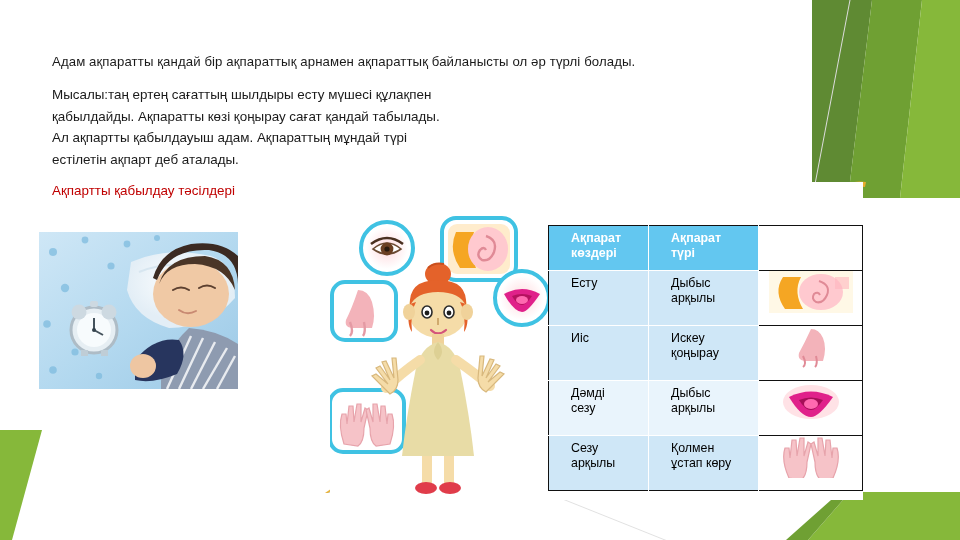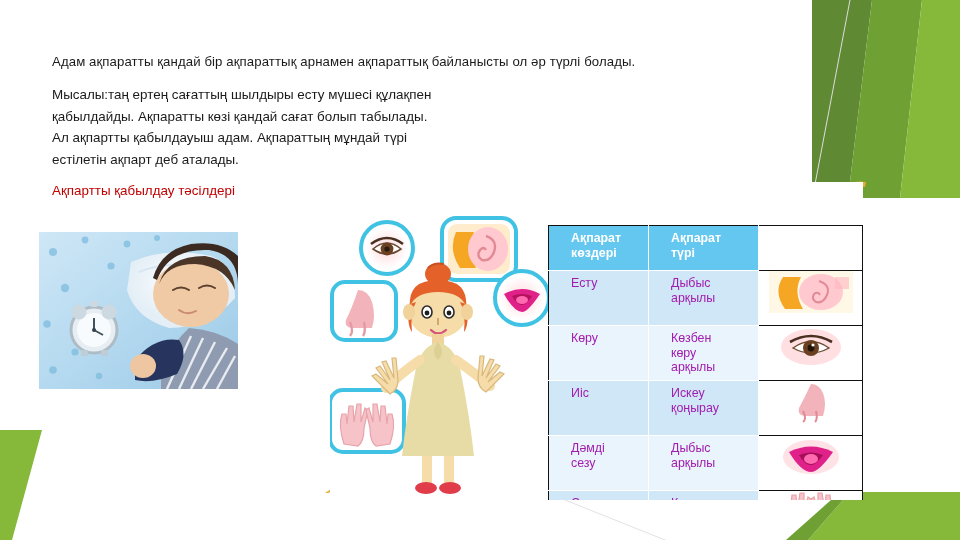--- a/index.html
+++ b/index.html
@@ -105,21 +105,21 @@
   }
   .senses-table th{
     background:#63C7F0;
     color:#ffffff;
     font-weight:bold;
     height:34px;
     border-right:1.4px solid #ffffff;
   }
   .senses-table th.c3{border-right:0;background:#ffffff;padding:0;}
   .senses-table td{
-    color:#a21caf;
+    color:#000000;
     height:44px;
     border-top:1.4px solid #ffffff;
     border-right:1.4px solid #ffffff;
   }
   .senses-table tr.odd td{background:#CFE7F7;}
   .senses-table tr.even td{background:#E9F4FC;}
   .senses-table td.c3{
     background:#ffffff !important;
     padding:0;border-right:0;
     border-top:1.4px solid #111;
@@ -183,21 +183,21 @@
   <div class="deco" style="left:838px;top:178px;width:30px;height:16px;">
     <svg width="30" height="16" viewBox="0 0 30 16">
       <path d="M2,13 Q12,1 28,4 L27,9 Q12,7 4,15 Z" fill="#e8ac2e"></path>
     </svg>
   </div>
 
   <div class="textblock">
     <p class="para">Адам ақпаратты қандай бір ақпараттық арнамен ақпараттық байланысты ол әр түрлі болады.</p>
     <div class="para-lines">
       <span class="ln">Мысалы:таң ертең сағаттың шылдыры есту мүшесі құлақпен</span>
-      <span class="ln">қабылдайды. Ақпаратты көзі қандай сағат болып табылады.</span>
+      <span class="ln">қабылдайды. Ақпаратты көзі қоңырау сағат қандай табылады.</span>
       <span class="ln">Ал ақпартты қабылдауыш адам.  Ақпараттың мұндай түрі</span>
       <span class="ln">естілетін ақпарт деб аталады.</span>
     </div>
     <p class="redline">Ақпартты қабылдау тәсілдері</p>
   </div>
 
   <div class="photo">
     <svg viewBox="0 0 199 157" width="199" height="157">
       <defs>
         <linearGradient id="bedg" x1="0" y1="0" x2="1" y2="1">
@@ -383,37 +383,20 @@
           <td>Есту</td>
           <td>Дыбыс арқылы</td>
           <td class="c3">
             <span class="organ">
               <svg width="84" height="42" viewBox="0 0 84 42">
                 <rect width="84" height="42" fill="#fff8e6"></rect>
                 <path d="M14,6 Q4,21 16,38 L34,38 Q24,21 32,6 Z" fill="#f5a623"></path>
                 <ellipse cx="52" cy="21" rx="22" ry="18" fill="#ffc9cf"></ellipse>
                 <path d="M50,10 Q62,14 58,24 Q54,33 47,31 Q42,28 45,23 Q49,20 51,24" fill="none" stroke="#e08a96" stroke-width="2"></path>
                 <rect x="66" y="6" width="14" height="12" fill="#ffb6be" opacity="0.6"></rect>
-              </svg>
-            </span>
-          </td>
-        </tr>
-        <tr class="even">
-          <td>Көру</td>
-          <td>Көзбен көру арқылы</td>
-          <td class="c3">
-            <span class="organ">
-              <svg width="84" height="42" viewBox="0 0 84 42">
-                <rect width="84" height="42" fill="#ffffff"></rect>
-                <ellipse cx="42" cy="21" rx="30" ry="18" fill="#ffdfe2"></ellipse>
-                <path d="M24,22 Q42,9 60,22 Q42,32 24,22 Z" fill="#ffffff" stroke="#6b4a32" stroke-width="1.4"></path>
-                <circle cx="42" cy="22" r="8" fill="#6b3f22"></circle>
-                <circle cx="42" cy="22" r="3.4" fill="#221309"></circle>
-                <circle cx="44" cy="19" r="1.6" fill="#ffffff"></circle>
-                <path d="M21,16 Q42,4 63,16" stroke="#4a3020" stroke-width="2.6" fill="none"></path>
               </svg>
             </span>
           </td>
         </tr>
         <tr class="odd">
           <td>Иіс</td>
           <td> Искеу қоңырау</td>
           <td class="c3">
             <span class="organ">
               <svg width="84" height="42" viewBox="0 0 84 42">

